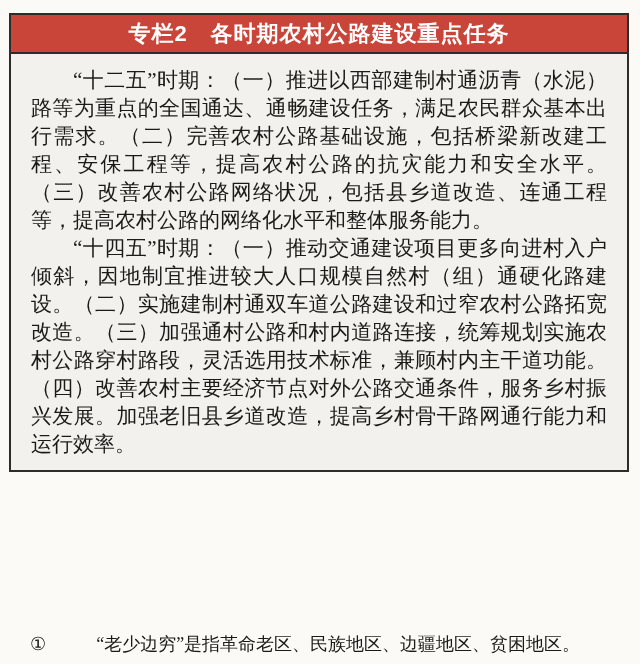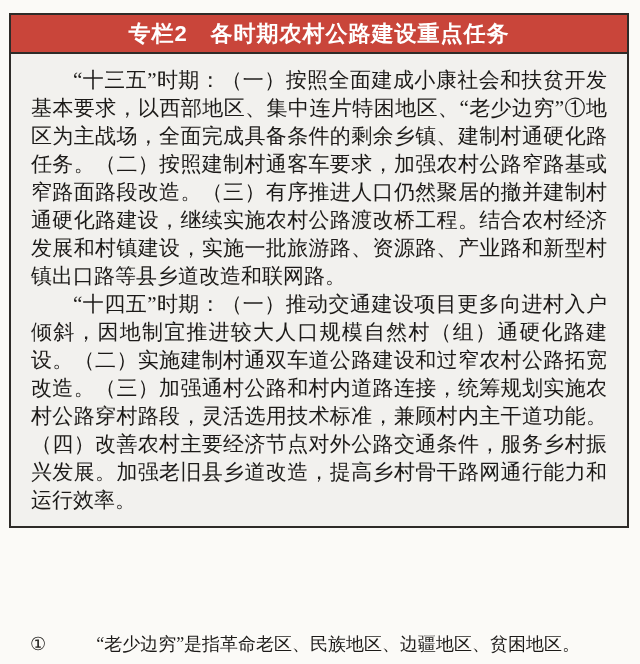--- a/index.html
+++ b/index.html
@@ -78,21 +78,21 @@
 </head>
 <body>
 
 <div class="page">
 
   <div class="panel">
     <div class="panel-header">
       <span>专栏2　各时期农村公路建设重点任务</span>
     </div>
     <div class="panel-body">
-      <p>“十三五”时期：（一）按照全面建成小康社会和扶贫开发基本要求，以西部地区、集中连片特困地区、“老少边穷”①地区为主战场，全面完成具备条件的剩余乡镇、建制村通硬化路任务。（二）按照建制村通客车要求，加强农村公路窄路基或窄路面路段改造。（三）有序推进人口仍然聚居的撤并建制村通硬化路建设，继续实施农村公路渡改桥工程。结合农村经济发展和村镇建设，实施一批旅游路、资源路、产业路和新型村镇出口路等县乡道改造和联网路。</p>
+      <p>“十二五”时期：（一）推进以西部建制村通沥青（水泥）路等为重点的全国通达、通畅建设任务，满足农民群众基本出行需求。（二）完善农村公路基础设施，包括桥梁新改建工程、安保工程等，提高农村公路的抗灾能力和安全水平。（三）改善农村公路网络状况，包括县乡道改造、连通工程等，提高农村公路的网络化水平和整体服务能力。</p>
       <p>“十四五”时期：（一）推动交通建设项目更多向进村入户倾斜，因地制宜推进较大人口规模自然村（组）通硬化路建设。（二）实施建制村通双车道公路建设和过窄农村公路拓宽改造。（三）加强通村公路和村内道路连接，统筹规划实施农村公路穿村路段，灵活选用技术标准，兼顾村内主干道功能。（四）改善农村主要经济节点对外公路交通条件，服务乡村振兴发展。加强老旧县乡道改造，提高乡村骨干路网通行能力和运行效率。</p>
     </div>
   </div>
 
   <div class="footnote">
     <span class="marker">①</span>
     <span class="fn-text">“老少边穷”是指革命老区、民族地区、边疆地区、贫困地区。</span>
   </div>
 
 </div>

